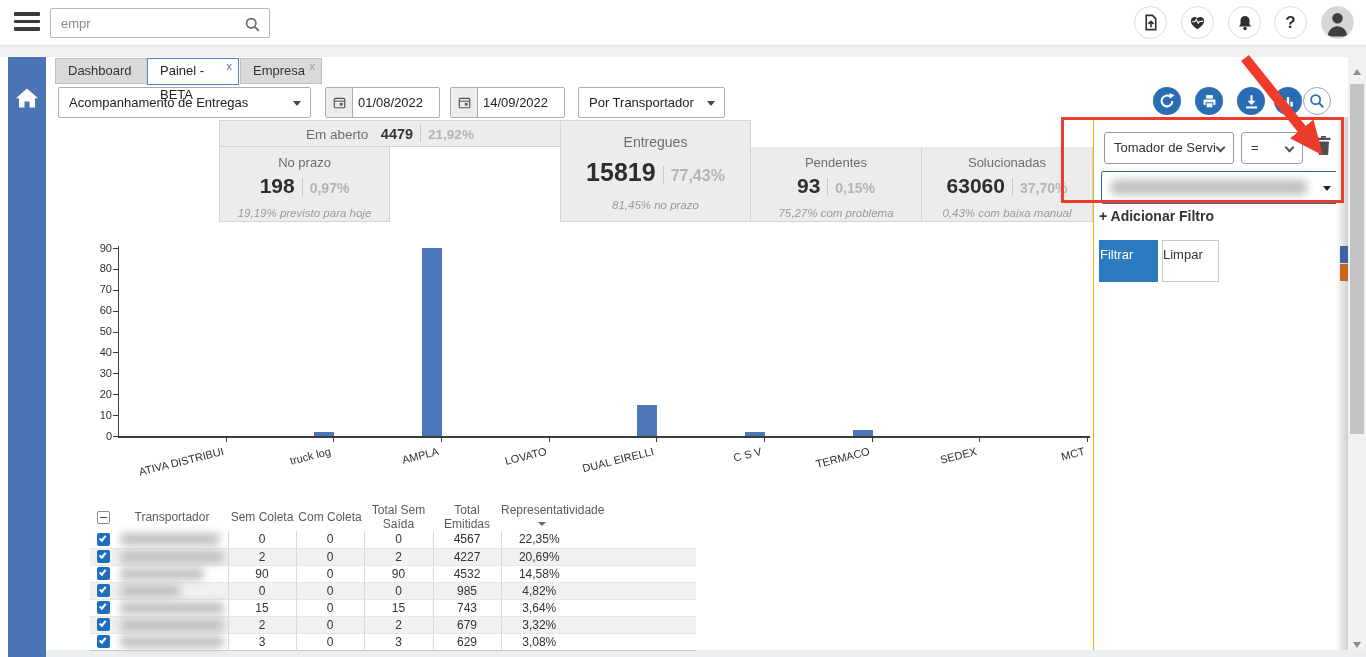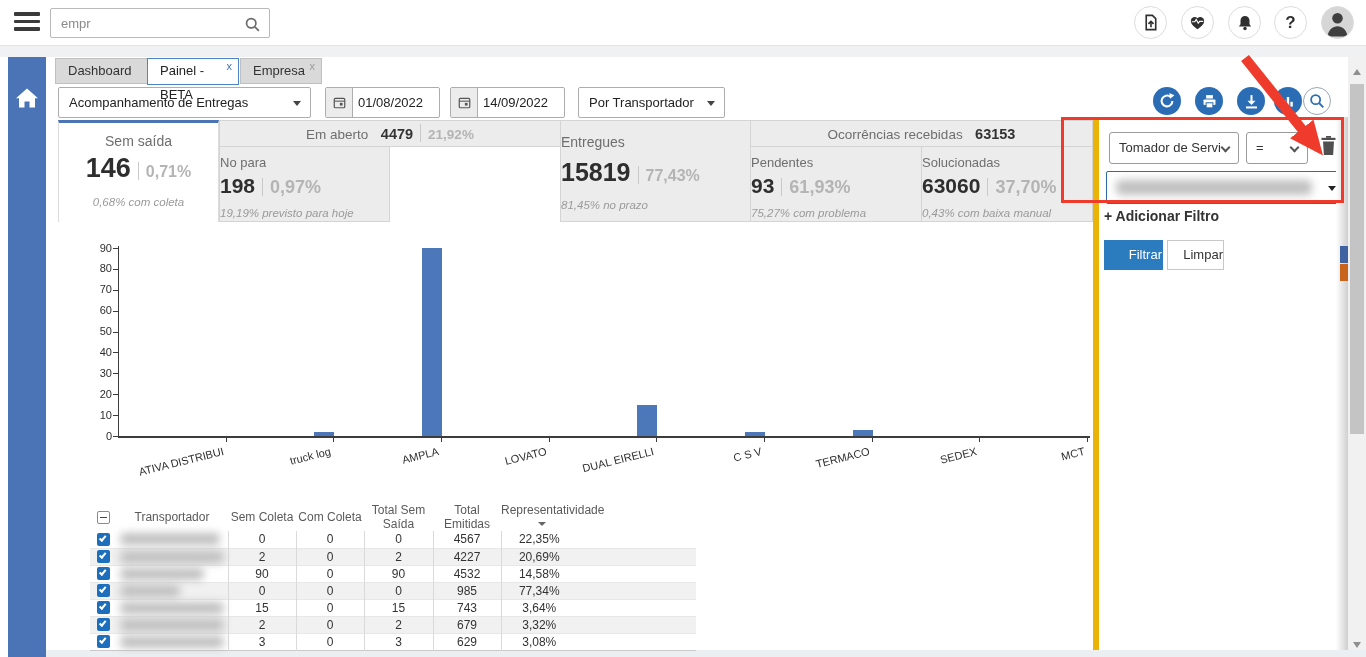--- a/index.html
+++ b/index.html
@@ -53,56 +53,56 @@
   
   .stat-tab { position:absolute; top:120px; height:102px; background:#fff; border:1px solid #dcdcdc;
     border-top:3px solid #4a74b5; border-bottom:none; text-align:center; cursor:pointer; z-index:2; }
   .stat-group { position:absolute; top:120px; height:78px;border-radius:10px; }
   .group-head { position:absolute; left:0; top:0; width:100%; height:27px; background:#ececec; border:1px solid #d4d4d4;
     text-align:center; line-height:25px; cursor:pointer; }
   .g-title { font-size:13.5px; color:#6e6e6e; margin-right:8px; }
   .g-val { font-size:14.5px; font-weight:bold; color:#333; }
   .g-pct { font-size:13.5px; font-weight:bold; color:#b4b4b4; }
   .stat-cell { position:absolute; top:27px; height:75px; background:#ececec; border:1px solid #d4d4d4;
-    border-top:none; text-align:left; cursor:pointer; }
+    border-top:none; text-align:center; cursor:pointer; }
   .stat-cell.tall { top:0; height:102px; border-top:1px solid #d4d4d4; }
   .stat-title { font-size:14px; color:#6e6e6e; margin-top:10px; }
   .stat-cell .stat-title { margin-top:8px; font-size:13px; }
   .stat-valrow { margin-top:4px; }
   .bigval { font-size:27px; font-weight:bold; color:#2e2e2e; }
   .stat-cell .bigval { font-size:21px; }
   .stat-cell.tall .bigval { font-size:25px; }
   .pctval { font-size:16px; font-weight:bold; color:#b4b4b4; }
-  .stat-cell .pctval { font-size:18px; }
+  .stat-cell .pctval { font-size:14px; }
   .vsep { display:inline-block; width:1px; height:18px; background:#c9c9c9; margin:0 7px; vertical-align:-3px; }
   .stat-note { font-size:11.5px; font-style:italic; color:#9a9a9a; margin-top:9px; }
   .stat-tab .stat-note { margin-top:12px; }
 
   
   .axis { position:absolute; background:#3c3c3c; }
   .ylab { position:absolute; width:42px; text-align:right; font-size:11px; color:#2e2e2e; }
   .xlab { position:absolute; width:140px; text-align:right; font-size:11px; color:#2e2e2e;
     transform:rotate(-14deg); transform-origin:100% 0%; }
   .bar { position:absolute; width:20px; }
   .edgeshadow { position:absolute; left:1336px; top:117px; width:12px; height:533px; z-index:6;
     background:linear-gradient(to right,#ffffff,#cfcfcf); }
   .swatch { position:absolute; left:1340px; width:12px; height:17px; z-index:7; }
 
   
   .fpanel { position:absolute; left:1093px; top:117px; width:255px; height:533px; background:#fff;
-    border-left:6px solid #eab308; border-top:1px solid #d6d6d6; z-index:5; }
+    border-left:1px solid #eab308; border-top:1px solid #d6d6d6; z-index:5; }
   .fselect { position:absolute; height:32px; background:#fff; border:1px solid #9b9b9b; border-radius:3px;
     font-size:13px; color:#333; line-height:30px; padding-left:9px; cursor:pointer; white-space:nowrap; overflow:hidden; }
   .chev { position:absolute; right:9px; top:11px; width:7px; height:7px;
     border-right:2px solid #555; border-bottom:2px solid #555; transform:rotate(45deg); }
   .fvalue { position:absolute; left:7px; top:53px; width:238px; height:33px; border:1px solid #2e6da4;
     border-radius:2px; background:#fff; cursor:pointer; }
   .blurblob { background:#bfbfbf; border-radius:5px; filter:blur(4px); }
   .addfilter { position:absolute; left:5px; top:90px; font-size:14px; font-weight:bold; color:#333; cursor:pointer; }
-  .btn { position:absolute; top:122px; height:30px; font-size:13px; text-align:right; line-height:28px; cursor:pointer; }
+  .btn { position:absolute; top:122px; height:42px; font-size:13px; text-align:left; line-height:28px; cursor:pointer; }
   .btn.primary { left:5px; width:59px; background:#2b7cbf; color:#fff; border:1px solid #2b7cbf; }
   .btn.ghost { left:68px; width:57px; background:#fff; color:#333; border:1px solid #c8c8c8; }
 
   
   .redrect { position:absolute; left:1061px; top:117px; width:283px; height:86px;
     border:3px solid #ee3b2c; z-index:8; pointer-events:none; }
   .redarrow { position:absolute; left:1225px; top:50px; z-index:9; pointer-events:none; }
 
   
   .vtrack { position:absolute; left:1348px; top:57px; width:18px; height:593px; background:#f1f1f1; z-index:10; }
@@ -257,56 +257,45 @@
       <rect x="13" y="11" width="3" height="6" fill="#fff"></rect>
     </svg>
   </div>
   <div class="circlebtn light" style="left:1303px">
     <svg width="18" height="18" viewBox="0 0 20 20">
       <circle cx="8.5" cy="8.5" r="5" fill="none" stroke="#2a6db4" stroke-width="2"></circle>
       <path d="M12.5 12.5L17 17" stroke="#2a6db4" stroke-width="2"></path>
     </svg>
   </div>
 
-  <div class="stat-tab" style="left:58px;width:161px">
-    <div class="stat-title">Sem saída</div>
-    <div class="stat-valrow">
-      <span class="bigval">146</span><span class="vsep"></span><span class="pctval">0,71%</span>
-    </div>
-    <div class="stat-note">0,68% com coleta</div>
-  </div>
 
   <div class="stat-group" style="left:219px;width:342px">
     <div class="group-head">
       <span class="g-title">Em aberto</span>
       <span class="g-val">4479</span><span class="vsep"></span><span class="g-pct">21,92%</span>
     </div>
     <div class="stat-cell" style="left:0;width:171px">
-      <div class="stat-title">No para</div>
+      <div class="stat-title">No prazo</div>
       <div class="stat-valrow"><span class="bigval">198</span><span class="vsep"></span><span class="pctval">0,97%</span></div>
       <div class="stat-note">19,19% previsto para hoje</div>
     </div>
   </div>
 
   <div class="stat-group" style="left:560px;width:191px">
     <div class="stat-cell tall" style="left:0;width:191px">
       <div class="stat-title" style="margin-top:13px;font-size:14px">Entregues</div>
       <div class="stat-valrow" style="margin-top:8px"><span class="bigval">15819</span><span class="vsep"></span><span class="pctval" style="font-size:16px">77,43%</span></div>
       <div class="stat-note" style="margin-top:12px">81,45% no prazo</div>
     </div>
   </div>
 
   <div class="stat-group" style="left:750px;width:343px">
-    <div class="group-head">
-      <span class="g-title">Ocorrências recebidas</span>
-      <span class="g-val">63153</span>
-    </div>
     <div class="stat-cell" style="left:0;width:172px">
       <div class="stat-title">Pendentes</div>
-      <div class="stat-valrow"><span class="bigval">93</span><span class="vsep"></span><span class="pctval">61,93%</span></div>
+      <div class="stat-valrow"><span class="bigval">93</span><span class="vsep"></span><span class="pctval">0,15%</span></div>
       <div class="stat-note">75,27% com problema</div>
     </div>
     <div class="stat-cell" style="left:171px;width:172px">
       <div class="stat-title">Solucionadas</div>
       <div class="stat-valrow"><span class="bigval">63060</span><span class="vsep"></span><span class="pctval">37,70%</span></div>
       <div class="stat-note">0,43% com baixa manual</div>
     </div>
   </div>
 
   <div id="chart-layer">
@@ -468,21 +457,21 @@
               <i></i>
             </div>
           </td>
           <td class="tname-wrap">
             <div class="blurblob" style="margin-left:4px;width:60px;height:12px"></div>
           </td>
           <td class="sep">0</td>
           <td class="sep">0</td>
           <td class="sep">0</td>
           <td class="sep">985</td>
-          <td class="sep">77,34%</td>
+          <td class="sep">4,82%</td>
           <td></td>
         </tr>
         <tr>
           <td>
             <div class="cb">
               <i></i>
             </div>
           </td>
           <td class="tname-wrap">
             <div class="blurblob" style="margin-left:4px;width:104px;height:12px"></div>

